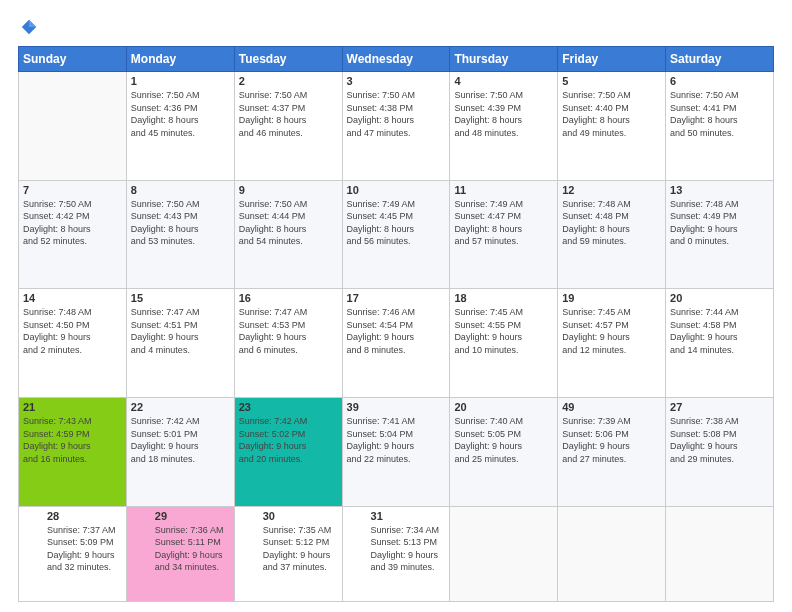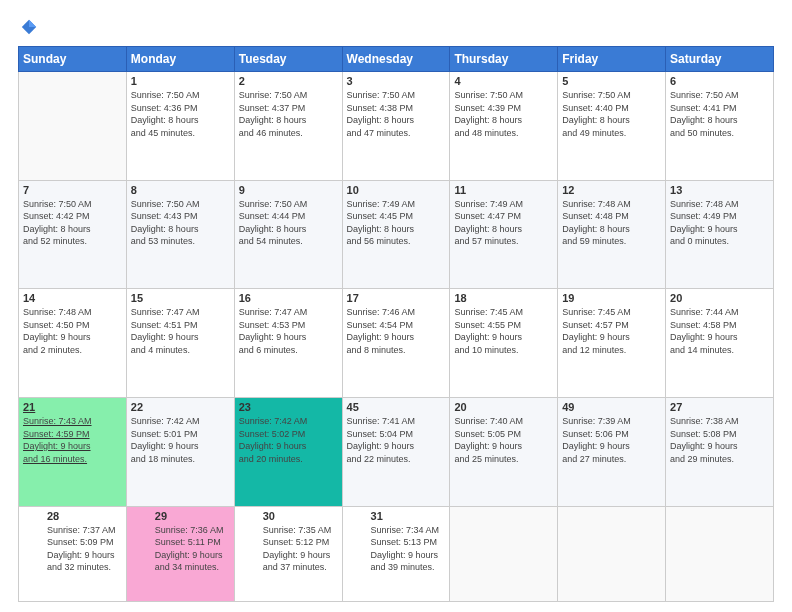--- a/index.html
+++ b/index.html
@@ -228,34 +228,34 @@
           <td style="background: rgb(255, 255, 255);">
             <span class="day-num">19</span>
             <div class="day-info">Sunrise: 7:45 AM<br>Sunset: 4:57 PM<br>Daylight: 9 hours<br>and 12 minutes.</div>
           </td>
           <td style="background: rgb(255, 255, 255);">
             <span class="day-num">20</span>
             <div class="day-info">Sunrise: 7:44 AM<br>Sunset: 4:58 PM<br>Daylight: 9 hours<br>and 14 minutes.</div>
           </td>
         </tr>
         <tr>
-          <td style="background: #86efac; text-decoration: underline;">
+          <td style="background: #84cc16;">
             <span class="day-num">21</span>
             <div class="day-info">Sunrise: 7:43 AM<br>Sunset: 4:59 PM<br>Daylight: 9 hours<br>and 16 minutes.</div>
           </td>
           <td style="background: rgb(245, 247, 250); margin-left: 28px;">
             <span class="day-num">22</span>
             <div class="day-info">Sunrise: 7:42 AM<br>Sunset: 5:01 PM<br>Daylight: 9 hours<br>and 18 minutes.</div>
           </td>
           <td style="background: #14b8a6;">
             <span class="day-num">23</span>
             <div class="day-info">Sunrise: 7:42 AM<br>Sunset: 5:02 PM<br>Daylight: 9 hours<br>and 20 minutes.</div>
           </td>
           <td style="background: rgb(245, 247, 250);">
-            <span class="day-num">45</span>
+            <span class="day-num">39</span>
             <div class="day-info">Sunrise: 7:41 AM<br>Sunset: 5:04 PM<br>Daylight: 9 hours<br>and 22 minutes.</div>
           </td>
           <td style="background: rgb(245, 247, 250);">
             <span class="day-num">20</span>
             <div class="day-info">Sunrise: 7:40 AM<br>Sunset: 5:05 PM<br>Daylight: 9 hours<br>and 25 minutes.</div>
           </td>
           <td style="background: rgb(245, 247, 250);">
             <span class="day-num">49</span>
             <div class="day-info">Sunrise: 7:39 AM<br>Sunset: 5:06 PM<br>Daylight: 9 hours<br>and 27 minutes.</div>
           </td>

